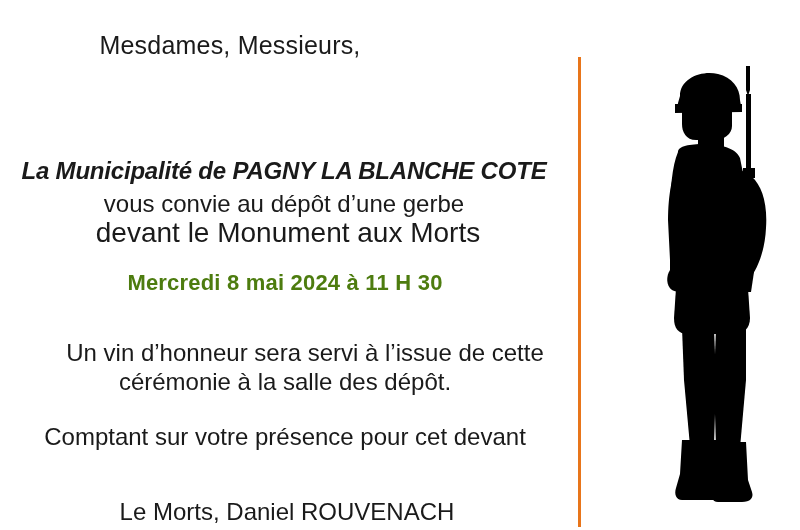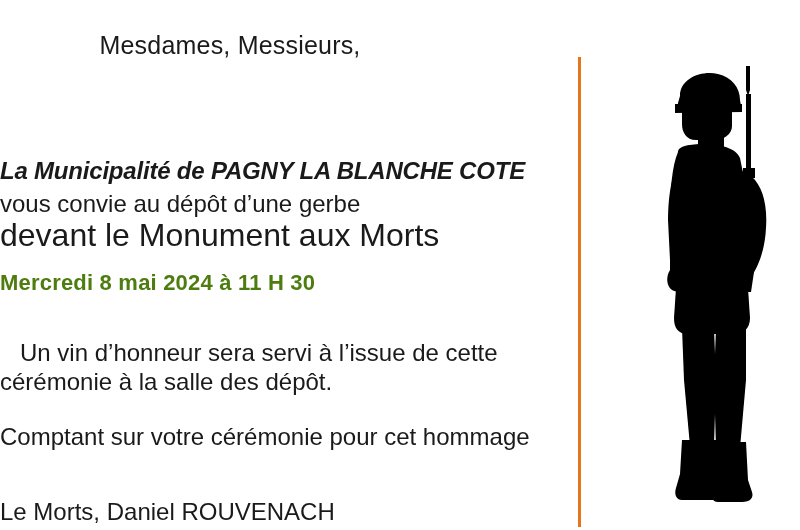--- a/index.html
+++ b/index.html
@@ -22,21 +22,21 @@
   .text-column {
     position: absolute;
     left: 0;
     top: 0;
     width: 578px;
     height: 530px;
   }
   .line {
     position: absolute;
     width: 100%;
-    text-align: left;
+    text-align: center;
     color: #1a1a1a;
     white-space: nowrap;
   }
   .salutation {
     top: 31px;
     font-size: 25px;
     letter-spacing: 0.2px;
     text-align: center;
     padding-right: 118px;
     box-sizing: border-box;
@@ -51,21 +51,21 @@
     box-sizing: border-box;
   }
   .invite1 {
     top: 190px;
     font-size: 24px;
     padding-right: 10px;
     box-sizing: border-box;
   }
   .invite2 {
     top: 217px;
-    font-size: 32px;
+    font-size: 28px;
     padding-right: 2px;
     box-sizing: border-box;
   }
   .datetime {
     top: 270px;
     font-size: 22px;
     font-weight: bold;
     color: #4d7c0f;
     letter-spacing: 0.2px;
     padding-right: 8px;
@@ -123,21 +123,21 @@
 <div class="poster">
 
   <div class="text-column">
     <div class="line salutation">Mesdames, Messieurs,</div>
     <div class="line municipality">La Municipalité de PAGNY LA BLANCHE COTE</div>
     <div class="line invite1">vous convie au dépôt d’une gerbe</div>
     <div class="line invite2">devant le Monument aux Morts</div>
     <div class="line datetime">Mercredi 8 mai 2024 à 11 H 30</div>
     <div class="line wine1">Un vin d’honneur sera servi à l’issue de cette</div>
     <div class="line wine2">cérémonie à la salle des dépôt.</div>
-    <div class="line thanks">Comptant sur votre cérémonie pour cet hommage</div>
+    <div class="line thanks">Comptant sur votre présence pour cet devant</div>
     <div class="line signature">Le Morts, Daniel ROUVENACH</div>
   </div>
 
   <div class="divider"></div>
 
   <div class="soldier-wrap">
     <svg viewBox="0 0 180 470" xmlns="http://www.w3.org/2000/svg" aria-hidden="true">
       <g fill="#000000">
 
         <path d="M126 6 L130 6 L130 30 L128 36 L126 30 Z"></path>

